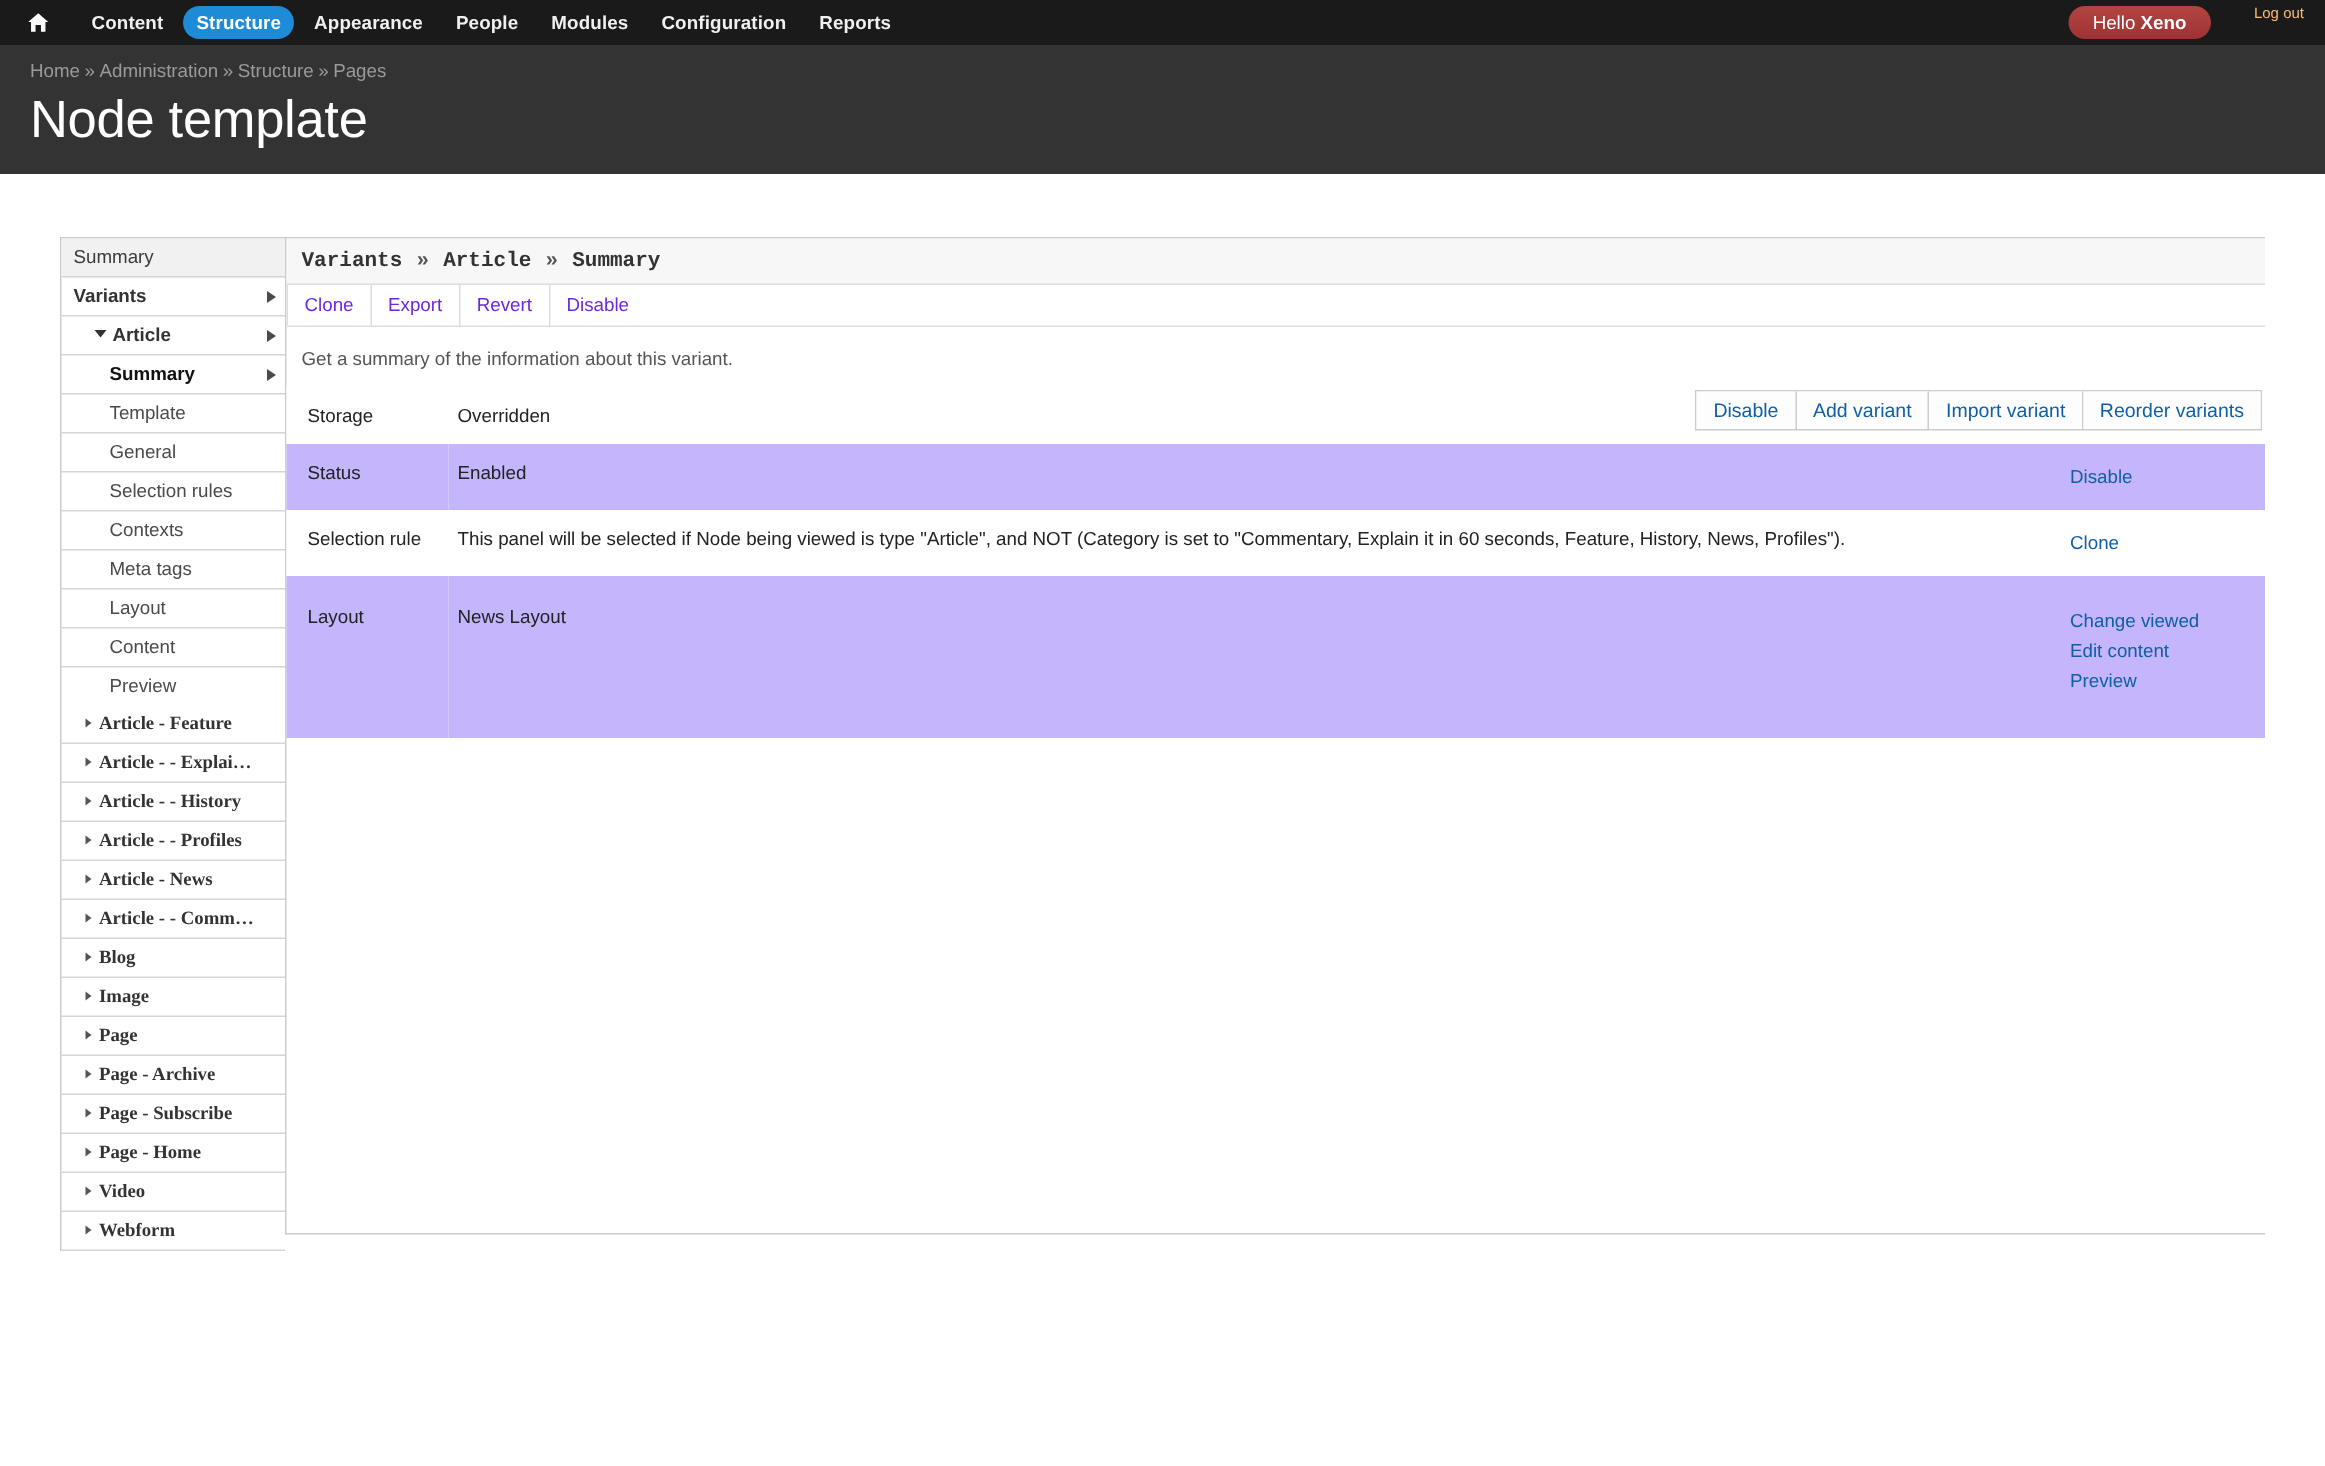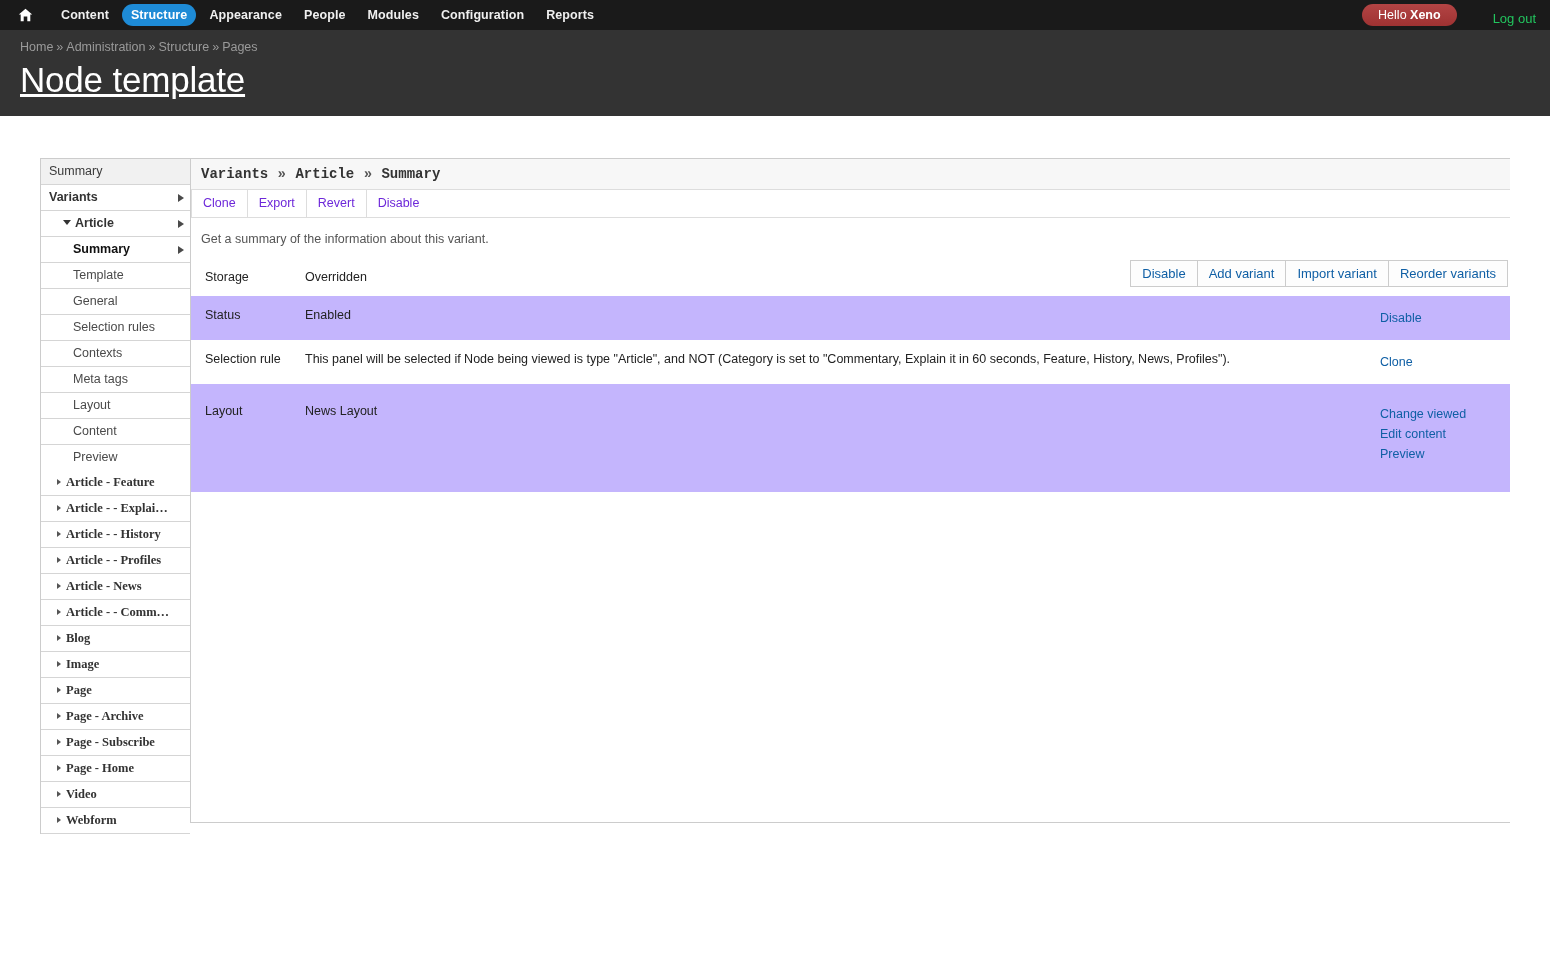--- a/index.html
+++ b/index.html
@@ -37,41 +37,41 @@
     white-space: nowrap;
     letter-spacing: .1px;
   }
   .toolbar-item.active {
     background: #1e8bd6;
     color: #fff;
   }
   .toolbar-right {
     margin-left: auto;
     display: flex;
-    align-items: flex-end;
-    gap: 20px;
+    align-items: flex-start;
   }
   .hello-badge {
     background: #a33a3a;
     background: linear-gradient(#b34444, #9e3232);
     color: #ffffff;
     font-size: 12.5px;
     border-radius: 12px;
     padding: 4px 16px;
     margin-right: 16px;
     white-space: nowrap;
     cursor: pointer;
   }
   .hello-badge b { font-weight: bold; }
   .logout-link {
-    color: #22c55e;
-    font-size: 13px;
-    text-decoration: none;
-    cursor: pointer;
-    white-space: nowrap;
+    color: #fdba74;
+    font-size: 10px;
+    text-decoration: none;
+    cursor: pointer;
+    white-space: nowrap;
+    margin-left: 13px;
   }
 
   
   .page-header {
     background: #333333;
     padding: 10px 0 16px 20px;
   }
   .breadcrumb {
     font-size: 12.5px;
     color: #9a9a9a;
@@ -83,21 +83,20 @@
     cursor: pointer;
   }
   .breadcrumb .sep { color: #9a9a9a; padding: 0 3px; }
   .page-title {
     font-size: 35px;
     font-weight: normal;
     color: #ffffff;
     margin: 0;
     letter-spacing: -.2px;
     line-height: 1.15;
-    text-decoration: underline;
   }
 
   
   .page-body {
     position: relative;
     padding-top: 18px;
   }
 
   
   .local-actions {

